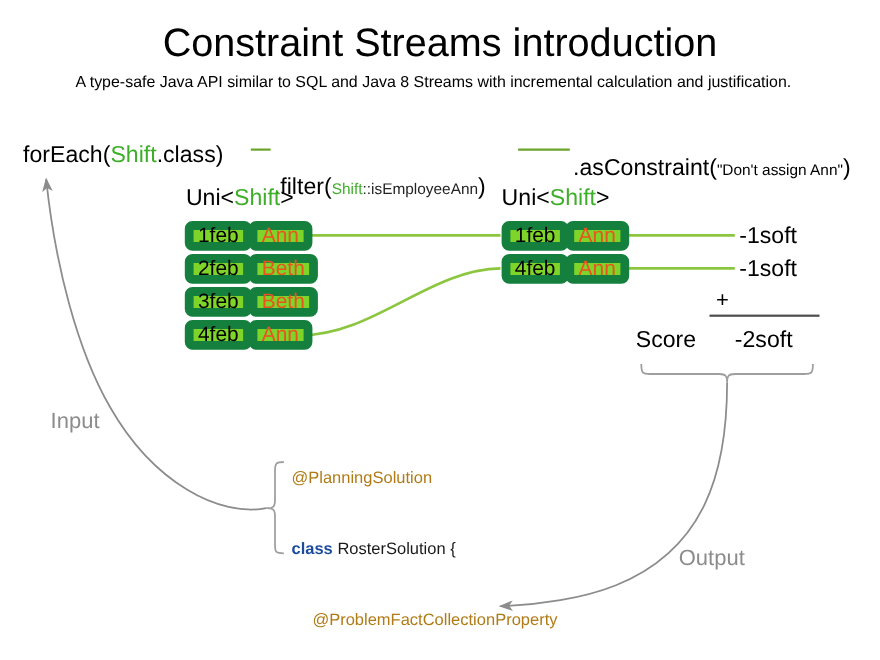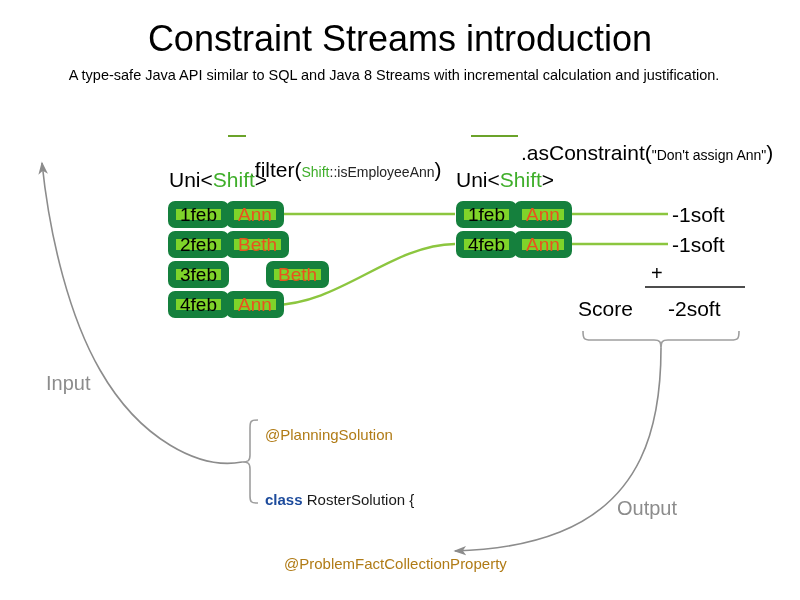--- a/index.html
+++ b/index.html
@@ -101,21 +101,21 @@
     min-width: 54px;
     margin-right: -3px;
   }
   .chip .cell.name {
     color: #e8531f;
     min-width: 57px;
   }
 
   #chip-l1 { left: 168px; top: 201px; }
   #chip-l2 { left: 168px; top: 231px; }
-  #chip-l3 { left: 168px; top: 261px; gap: 40px; }
+  #chip-l3 { left: 168px; top: 261px; }
   #chip-l4 { left: 168px; top: 291px; }
   #chip-r1 { left: 456px; top: 201px; }
   #chip-r2 { left: 456px; top: 231px; }
 
   
   .score-line {
     position: absolute;
     font-size: 21px;
     white-space: nowrap;
   }
@@ -200,20 +200,21 @@
 
     <path d="M258,420 C251,420 250,421 250,428 L250,455 C250,461 248,462 242,462
              C248,462 250,463 250,469 L250,496 C250,502 251,503 258,503" stroke="#9e9e9e" stroke-width="1.6" fill="none"></path>
 
     <path d="M242,462 C200,470 140,440 100,370 C70,318 50,240 42,163" stroke="#8c8c8c" stroke-width="1.6" fill="none" marker-end="url(#arrowhead-gray)"></path>
   </svg>
 
   <div id="title">Constraint Streams introduction</div>
   <div id="subtitle">A type-safe Java API similar to SQL and Java 8 Streams with incremental calculation and justification.</div>
 
+  <div class="pipe" id="pipe-foreach"><span>forEach(</span><span class="green">Shift</span><span>.class)</span></div>
 
   <div class="pipe" id="pipe-filter"><span>.filter(</span><span class="green small-arg">Shift</span><span class="small-arg dim">::isEmployeeAnn</span><span>)</span></div>
 
 
   <div class="pipe" id="pipe-asconstraint"><span>.asConstraint(</span><span class="small-arg">"Don't assign Ann"</span><span>)</span></div>
 
   <div class="uni" id="uni-left"><span>Uni&lt;</span><span class="green">Shift</span><span>&gt;</span></div>
 
   <div class="uni" id="uni-right"><span>Uni&lt;</span><span class="green">Shift</span><span>&gt;</span></div>
 

